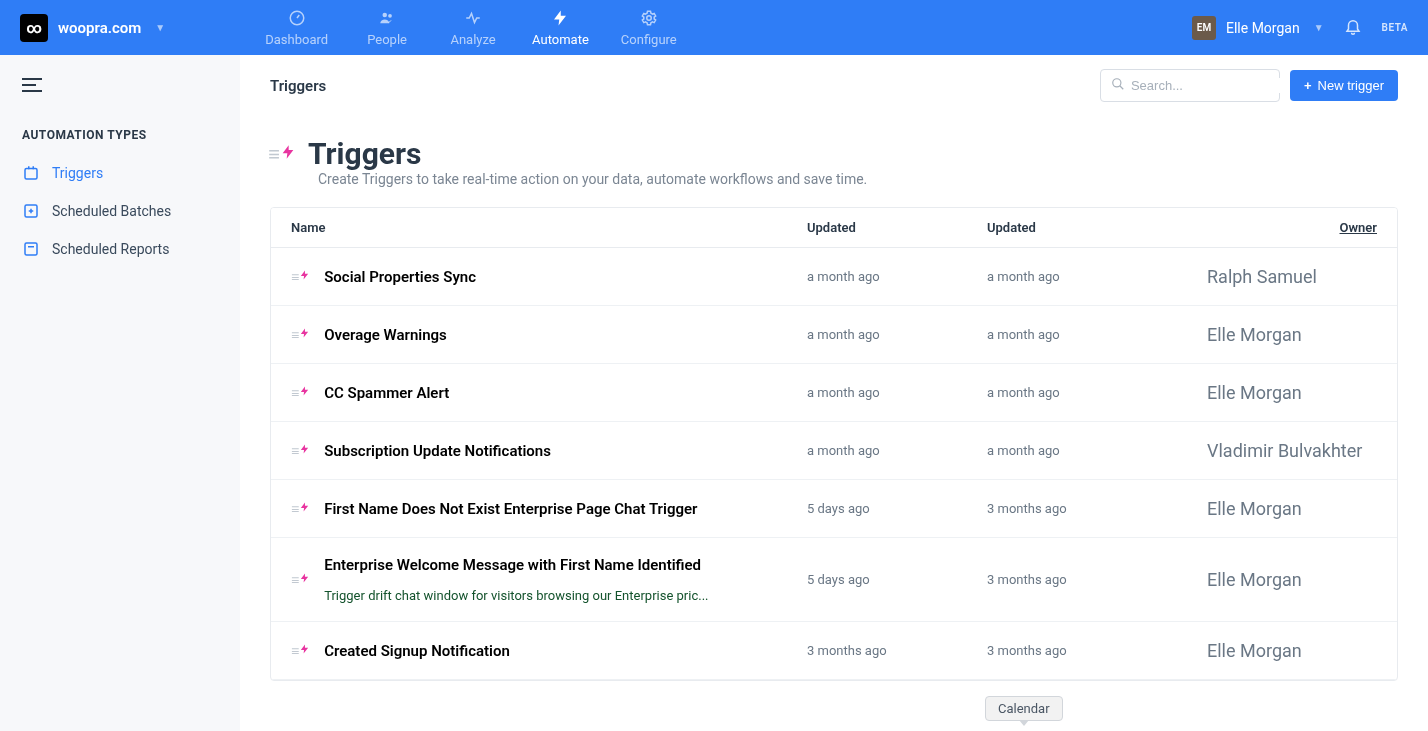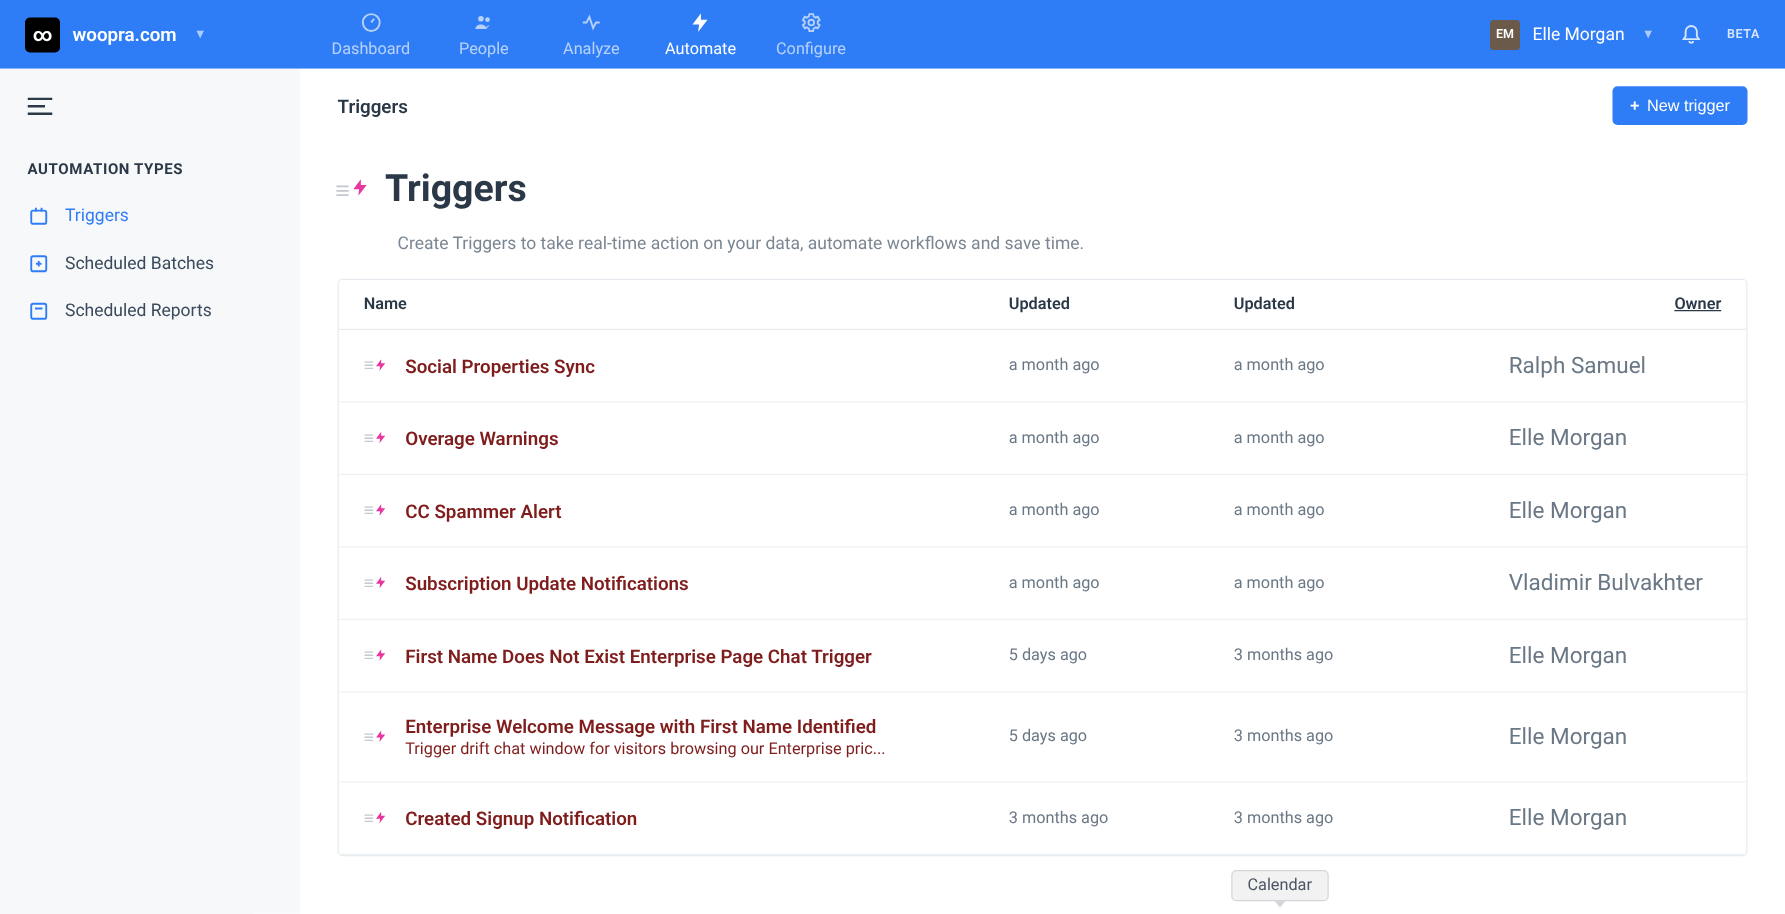--- a/index.html
+++ b/index.html
@@ -242,21 +242,21 @@
       justify-content: center;
     }
     .page-title {
       font-size: 30px;
       font-weight: 700;
       color: #2a3847;
     }
     .page-subtitle {
       font-size: 14px;
       color: #7b8693;
-      margin-top: 18px;
+      margin-top: 0;
       margin-left: 48px;
     }
 
     
     .table-wrap {
       margin: 0 30px;
       border: 1px solid #e8ebef;
       border-radius: 4px;
       overflow: hidden;
     }
@@ -302,30 +302,30 @@
     }
     .row-icon {
       flex-shrink: 0;
     }
     .row-name-text-wrap {
       min-width: 0;
       flex: 1;
     }
     .row-name-text {
       font-size: 15px;
-      color: #7f1d1d;
+      color: #000000;
       font-weight: 600;
       white-space: nowrap;
       overflow: hidden;
       text-overflow: ellipsis;
     }
     .row-desc-text {
       font-size: 13px;
-      color: #7f1d1d;
-      margin-top: 2px;
+      color: #14532d;
+      margin-top: 14px;
       white-space: nowrap;
       overflow: hidden;
       text-overflow: ellipsis;
     }
     .row-updated, .row-created {
       font-size: 13px;
       color: #6a7785;
     }
     .row-updated { width: 180px; }
     .row-created { width: 220px; }
@@ -494,20 +494,29 @@
           </svg>
       </span>
       <span>Scheduled Reports</span>
     </div>
   </div>
 
   <div class="content">
     <div class="content-toolbar">
       <span class="breadcrumb-title">Triggers</span>
       <div class="toolbar-right">
+        <div class="search-box">
+          <span class="search-icon">
+            <svg width="14" height="14" viewBox="0 0 24 24" fill="none" stroke="currentColor" stroke-width="2">
+                <circle cx="10" cy="10" r="7"></circle>
+                <line x1="21" y1="21" x2="15" y2="15"></line>
+              </svg>
+          </span>
+          <input type="text" placeholder="Search..." style="">
+        </div>
         <button class="new-trigger-btn">
           <span class="plus-icon">+</span>
           <span>New trigger</span>
         </button>
       </div>
     </div>
 
     <div class="page-header">
       <div class="page-header-row">
         <span class="page-header-icon trigger-bolt lg">

